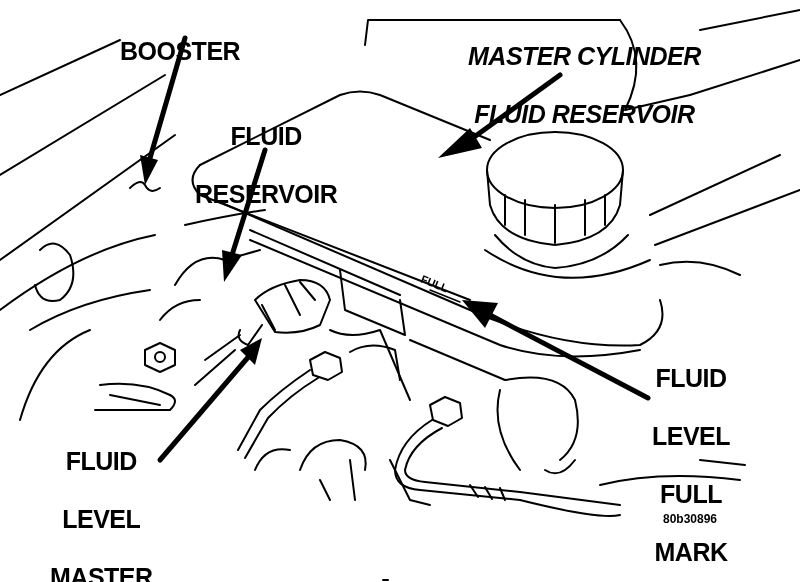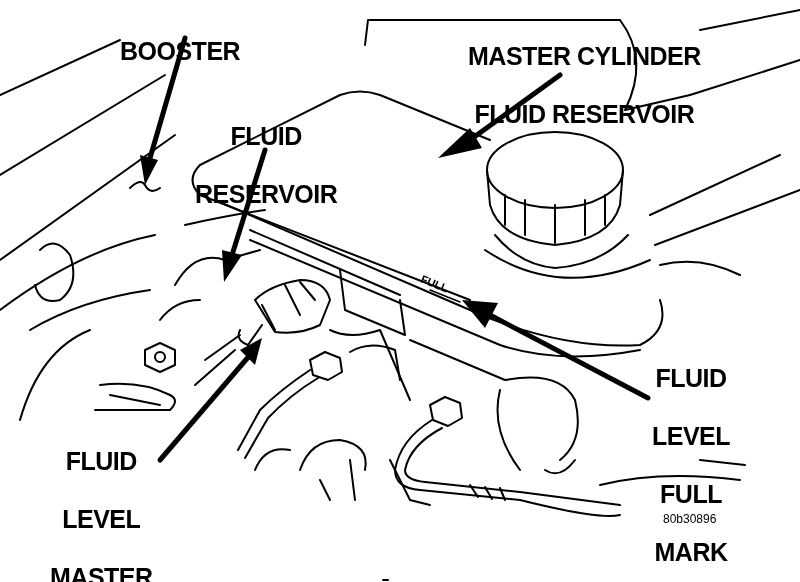--- a/index.html
+++ b/index.html
@@ -14,21 +14,21 @@
     font-size: 25px;
     line-height: 29px;
     letter-spacing: -0.5px;
     text-align: center;
     white-space: nowrap;
   }
   .label div { display: block; margin-top: 29px; }
   .figno {
     position: absolute;
     font-family: "Liberation Sans", sans-serif;
-    font-weight: normal;
+    font-weight: bold;
     font-size: 12px;
     color: #000;
   }
   .full-mark-text {
     font-family: "Liberation Sans", sans-serif;
     font-weight: bold;
     font-size: 11px;
   }
 </style>
 </head>
@@ -168,21 +168,21 @@
 
   <div class="label" style="left:120px; top:8px;">
     <div>BOOSTER</div>
   </div>
 
   <div class="label" style="left:195px; top:93px;">
     <div>FLUID</div>
     <div>RESERVOIR</div>
   </div>
 
-  <div class="label" style="left:468px; top:13px;">
+  <div class="label" style="left:468px; top:13px;font-style:italic;">
     <div>MASTER CYLINDER</div>
     <div>FLUID RESERVOIR</div>
   </div>
 
   <div class="label" style="left:652px; top:335px;">
     <div>FLUID</div>
     <div>LEVEL</div>
     <div>FULL</div>
     <div>MARK</div>
   </div>

